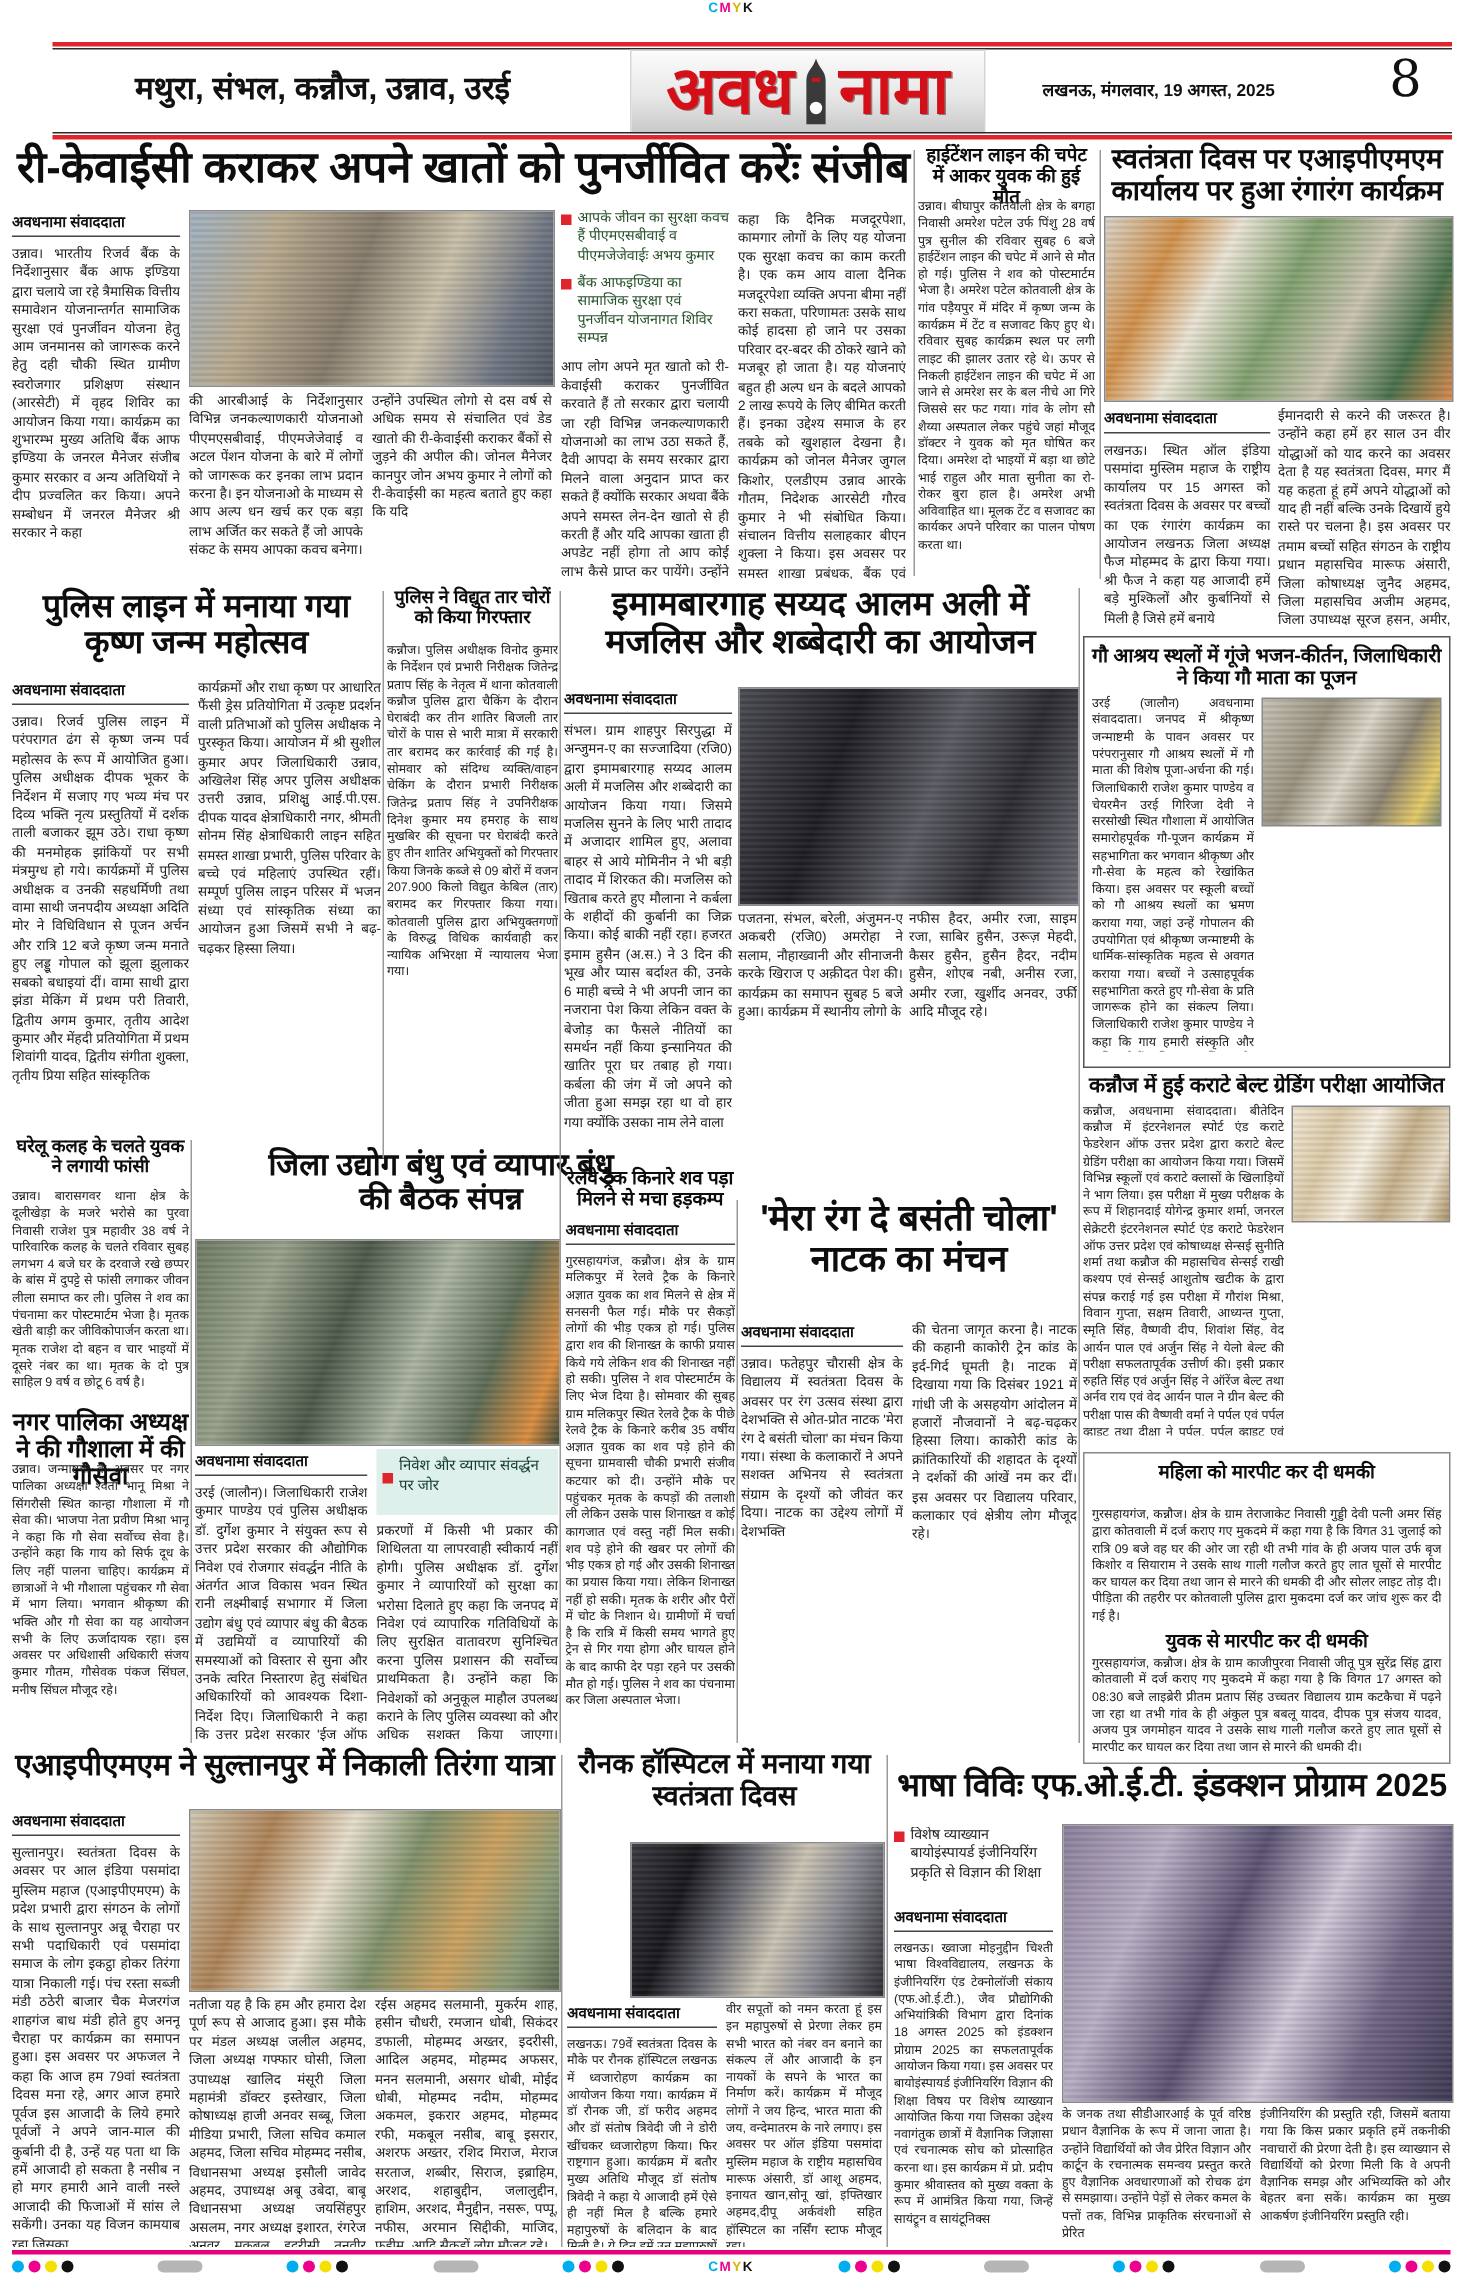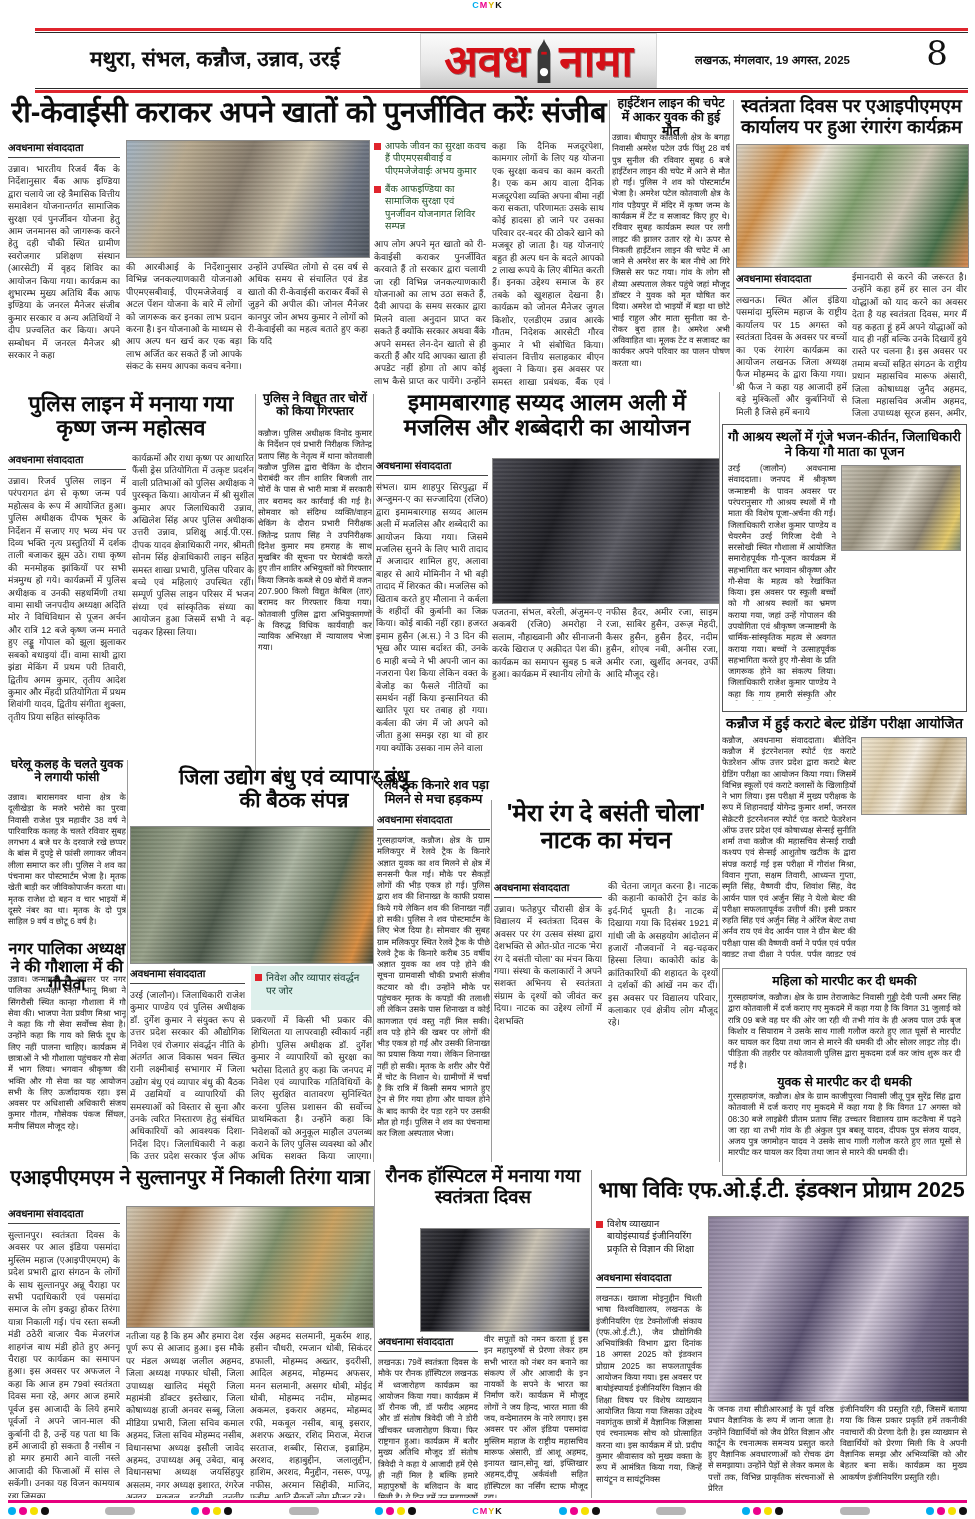--- a/index.html
+++ b/index.html
@@ -137,40 +137,40 @@
     <div class="body-sm" style="height:238px;">उरई (जालौन) अवधनामा संवाददाता। जनपद में श्रीकृष्ण जन्माष्टमी के पावन अवसर पर परंपरानुसार गौ आश्रय स्थलों में गौ माता की विशेष पूजा-अर्चना की गई। जिलाधिकारी राजेश कुमार पाण्डेय व चेयरमैन उरई गिरिजा देवी ने सरसोखी स्थित गौशाला में आयोजित समारोहपूर्वक गौ-पूजन कार्यक्रम में सहभागिता कर भगवान श्रीकृष्ण और गौ-सेवा के महत्व को रेखांकित किया। इस अवसर पर स्कूली बच्चों को गौ आश्रय स्थलों का भ्रमण कराया गया, जहां उन्हें गोपालन की उपयोगिता एवं श्रीकृष्ण जन्माष्टमी के धार्मिक-सांस्कृतिक महत्व से अवगत कराया गया। बच्चों ने उत्साहपूर्वक सहभागिता करते हुए गौ-सेवा के प्रति जागरूक होने का संकल्प लिया। जिलाधिकारी राजेश कुमार पाण्डेय ने कहा कि गाय हमारी संस्कृति और कृषि दोनों की आधारशिला है। श्रीकृष्ण के जीवन से हमें सीख मिलती है कि गोपालन केवल धार्मिक आस्था ही नहीं बल्कि ग्रामीण अर्थव्यवस्था और पर्यावरण संरक्षण का भी महत्वपूर्ण हिस्सा है। जनपद के समस्त गौ आश्रय स्थलों में जनप्रतिनिधियों ने भक्तिभाव और उल्लास के साथ गौ माता की पूजा-अर्चना की गई। भजन-कीर्तन और पूजा-अनुष्ठानों से पूरा वातावरण धार्मिक उल्लास और आध्यात्मिक आस्था से ओत-प्रोत हो उठा।</div>
   </div>
 
   <div class="abs" style="left:722px;top:716px;width:245px;height:248px;overflow:hidden;">
     <div class="h-xl center" style="font-size:14px;margin-bottom:3px;">कन्नौज में हुई कराटे बेल्ट ग्रेडिंग परीक्षा आयोजित</div>
     <div class="float-photo photo" id="photo-karate" style="position:relative;width:104px;height:76px;"></div>
     <div class="body-sm" style="height:222px;">कन्नौज, अवधनामा संवाददाता। बीतेदिन कन्नौज में इंटरनेशनल स्पोर्ट एंड कराटे फेडरेशन ऑफ उत्तर प्रदेश द्वारा कराटे बेल्ट ग्रेडिंग परीक्षा का आयोजन किया गया। जिसमें विभिन्न स्कूलों एवं कराटे क्लासों के खिलाड़ियों ने भाग लिया। इस परीक्षा में मुख्य परीक्षक के रूप में शिहानदाई योगेन्द्र कुमार शर्मा, जनरल सेक्रेटरी इंटरनेशनल स्पोर्ट एंड कराटे फेडरेशन ऑफ उत्तर प्रदेश एवं कोषाध्यक्ष सेन्सई सुनीति शर्मा तथा कन्नौज की महासचिव सेन्सई राखी कश्यप एवं सेन्सई आशुतोष खटीक के द्वारा संपन्न कराई गई इस परीक्षा में गौरांश मिश्रा, विवान गुप्ता, सक्षम तिवारी, आध्यन्त गुप्ता, स्मृति सिंह, वैष्णवी दीप, शिवांश सिंह, वेद आर्यन पाल एवं अर्जुन सिंह ने येलो बेल्ट की परीक्षा सफलतापूर्वक उत्तीर्ण की। इसी प्रकार रुहति सिंह एवं अर्जुन सिंह ने ऑरेंज बेल्ट तथा अर्नव राय एवं वेद आर्यन पाल ने ग्रीन बेल्ट की परीक्षा पास की वैष्णवी वर्मा ने पर्पल एवं पर्पल व्हाइट तथा दीक्षा ने पर्पल, पर्पल व्हाइट एवं ब्राउन थर्ड बेल्ट की परीक्षा सफलतापूर्वक उत्तीर्ण की। परीक्षा उत्तीर्ण होने के पश्चात उपरोक्त सभी परीक्षकों ने खिलाड़ियों को प्रमाण पत्र एवं उनके उत्तीर्ण की गई कलर बेल्ट पहनाकर खिलाड़ियों को सम्मानित किया तथा भविष्य में इसी प्रकार दिन प्रतिदिन अपने प्रदर्शन में सुधार करने हेतु प्रेरित किया।</div>
   </div>
 
   <div class="abs boxed" style="left:722px;top:968px;width:245px;height:208px;border-color:#888;">
-    <div class="h-xl center" style="font-size:12.5px;margin-bottom:4px;">महिला को मारपीट कर दी धमकी</div>
+    <div class="h-xl center" style="font-size:12.5px;margin-bottom:16px;">महिला को मारपीट कर दी धमकी</div>
     <div class="body-sm">गुरसहायगंज, कन्नौज। क्षेत्र के ग्राम तेराजाकेट निवासी गुड्डी देवी पत्नी अमर सिंह द्वारा कोतवाली में दर्ज कराए गए मुकदमे में कहा गया है कि विगत 31 जुलाई को रात्रि 09 बजे वह घर की ओर जा रही थी तभी गांव के ही अजय पाल उर्फ बृज किशोर व सियाराम ने उसके साथ गाली गलौज करते हुए लात घूसों से मारपीट कर घायल कर दिया तथा जान से मारने की धमकी दी और सोलर लाइट तोड़ दी। पीड़िता की तहरीर पर कोतवाली पुलिस द्वारा मुकदमा दर्ज कर जांच शुरू कर दी गई है।</div>
     <div class="h-xl center" style="font-size:12.5px;margin:4px 0 2px;">युवक से मारपीट कर दी धमकी</div>
     <div class="body-sm">गुरसहायगंज, कन्नौज। क्षेत्र के ग्राम काजीपुरवा निवासी जीतू पुत्र सुरेंद्र सिंह द्वारा कोतवाली में दर्ज कराए गए मुकदमे में कहा गया है कि विगत 17 अगस्त को 08:30 बजे लाइब्रेरी प्रीतम प्रताप सिंह उच्चतर विद्यालय ग्राम कटकैचा में पढ़ने जा रहा था तभी गांव के ही अंकुल पुत्र बबलू यादव, दीपक पुत्र संजय यादव, अजय पुत्र जगमोहन यादव ने उसके साथ गाली गलौज करते हुए लात घूसों से मारपीट कर घायल कर दिया तथा जान से मारने की धमकी दी।</div>
   </div>
 
   <div class="abs h-xl center" style="left:8px;top:758px;width:118px;font-size:12px;">घरेलू कलह के चलते युवक ने लगायी फांसी</div>
   <div class="abs body-sm" style="left:8px;top:792px;width:118px;height:144px;">उन्नाव। बारासगवर थाना क्षेत्र के दूलीखेड़ा के मजरे भरोसे का पुरवा निवासी राजेश पुत्र महावीर 38 वर्ष ने पारिवारिक कलह के चलते रविवार सुबह लगभग 4 बजे घर के दरवाजे रखे छप्पर के बांस में दुपट्टे से फांसी लगाकर जीवन लीला समाप्त कर ली। पुलिस ने शव का पंचनामा कर पोस्टमार्टम भेजा है। मृतक खेती बाड़ी कर जीविकोपार्जन करता था। मृतक राजेश दो बहन व चार भाइयों में दूसरे नंबर का था। मृतक के दो पुत्र साहिल 9 वर्ष व छोटू 6 वर्ष है।</div>
 
   <div class="abs h-xl center" style="left:8px;top:940px;width:118px;font-size:16px;">नगर पालिका अध्यक्ष ने की गौशाला में की गौसेवा</div>
   <div class="abs body-sm" style="left:8px;top:974px;width:118px;height:188px;">उन्नाव। जन्माष्टमी के अवसर पर नगर पालिका अध्यक्षा श्वेता भानू मिश्रा ने सिंगरौसी स्थित कान्हा गौशाला में गौ सेवा की। भाजपा नेता प्रवीण मिश्रा भानू ने कहा कि गौ सेवा सर्वोच्च सेवा है। उन्होंने कहा कि गाय को सिर्फ दूध के लिए नहीं पालना चाहिए। कार्यक्रम में छात्राओं ने भी गौशाला पहुंचकर गौ सेवा में भाग लिया। भगवान श्रीकृष्ण की भक्ति और गौ सेवा का यह आयोजन सभी के लिए ऊर्जादायक रहा। इस अवसर पर अधिशासी अधिकारी संजय कुमार गौतम, गौसेवक पंकज सिंघल, मनीष सिंघल मौजूद रहे।</div>
 
   <div class="abs h-xl center" style="left:130px;top:766px;width:242px;font-size:20.5px;margin-left:43px;">जिला उद्योग बंधु एवं व्यापार बंधु की बैठक संपन्न</div>
   <div class="photo" id="photo-udyog" style="left:130px;top:826px;width:242px;height:136px;"></div>
   <div class="abs" style="left:130px;top:966px;width:115px;height:196px;overflow:hidden;">
     <div class="byline">अवधनामा संवाददाता</div>
     <div class="body-txt">उरई (जालौन)। जिलाधिकारी राजेश कुमार पाण्डेय एवं पुलिस अधीक्षक डॉ. दुर्गेश कुमार ने संयुक्त रूप से उत्तर प्रदेश सरकार की औद्योगिक निवेश एवं रोजगार संवर्द्धन नीति के अंतर्गत आज विकास भवन स्थित रानी लक्ष्मीबाई सभागार में जिला उद्योग बंधु एवं व्यापार बंधु की बैठक में उद्यमियों व व्यापारियों की समस्याओं को विस्तार से सुना और उनके त्वरित निस्तारण हेतु संबंधित अधिकारियों को आवश्यक दिशा-निर्देश दिए। जिलाधिकारी ने कहा कि उत्तर प्रदेश सरकार 'ईज ऑफ डूइंग बिजनेस' को बढ़ावा देने और एक जिला एक उत्पाद योजना के माध्यम से स्थानीय उद्योगों व व्यापार को राष्ट्रीय व अंतरराष्ट्रीय स्तर पर पहचान दिलाने के लिए निरंतर कार्य कर रही है। उन्होंने अधिकारियों को चेतावनी दी कि उद्यमियों से जुड़े</div>
   </div>
   <div class="abs subhead-box" style="left:251px;top:966px;width:121px;height:44px;">
-    <div class="bullet" style="margin-bottom:0;">
+    <div class="bullet" style="margin-bottom:0;align-items:center;">
       <span class="red-sq"></span>
       <span class="bullet-txt">निवेश और व्यापार संवर्द्धन पर जोर</span>
     </div>
   </div>
   <div class="abs body-txt" style="left:251px;top:1014px;width:121px;height:148px;">प्रकरणों में किसी भी प्रकार की शिथिलता या लापरवाही स्वीकार्य नहीं होगी। पुलिस अधीक्षक डॉ. दुर्गेश कुमार ने व्यापारियों को सुरक्षा का भरोसा दिलाते हुए कहा कि जनपद में निवेश एवं व्यापारिक गतिविधियों के लिए सुरक्षित वातावरण सुनिश्चित करना पुलिस प्रशासन की सर्वोच्च प्राथमिकता है। उन्होंने कहा कि निवेशकों को अनुकूल माहौल उपलब्ध कराने के लिए पुलिस व्यवस्था को और अधिक सशक्त किया जाएगा। जिलाधिकारी ने कहा कि बैठक की सूचना न देने पर उपायुक्त उद्योग को प्रतिकूल प्रविष्टि दर्ज करने के निर्देश दिए। इस अवसर पर मुख्य विकास अधिकारी केके सिंह, नगर मजिस्ट्रेट राजेश कुमार वर्मा, उपायुक्त वाणिज्यिक कर अमित यादव सहित अन्य विभागीय अधिकारी तथा व्यापार व उद्योग बंधु मौजूद रहे।</div>
 
   <div class="abs h-xl center" style="left:377px;top:778px;width:113px;font-size:12.5px;">रेलवे ट्रैक किनारे शव पड़ा मिलने से मचा हड़कम्प</div>
   <div class="abs" style="left:377px;top:812px;width:113px;height:350px;overflow:hidden;">
     <div class="byline">अवधनामा संवाददाता</div>
     <div class="body-sm">गुरसहायगंज, कन्नौज। क्षेत्र के ग्राम मलिकपुर में रेलवे ट्रैक के किनारे अज्ञात युवक का शव मिलने से क्षेत्र में सनसनी फैल गई। मौके पर सैकड़ों लोगों की भीड़ एकत्र हो गई। पुलिस द्वारा शव की शिनाख्त के काफी प्रयास किये गये लेकिन शव की शिनाख्त नहीं हो सकी। पुलिस ने शव पोस्टमार्टम के लिए भेज दिया है। सोमवार की सुबह ग्राम मलिकपुर स्थित रेलवे ट्रैक के पीछे रेलवे ट्रैक के किनारे करीब 35 वर्षीय अज्ञात युवक का शव पड़े होने की सूचना ग्रामवासी चौकी प्रभारी संजीव कटयार को दी। उन्होंने मौके पर पहुंचकर मृतक के कपड़ों की तलाशी ली लेकिन उसके पास शिनाख्त व कोई कागजात एवं वस्तु नहीं मिल सकी। शव पड़े होने की खबर पर लोगों की भीड़ एकत्र हो गई और उसकी शिनाख्त का प्रयास किया गया। लेकिन शिनाख्त नहीं हो सकी। मृतक के शरीर और पैरों में चोट के निशान थे। ग्रामीणों में चर्चा है कि रात्रि में किसी समय भागते हुए ट्रेन से गिर गया होगा और घायल होने के बाद काफी देर पड़ा रहने पर उसकी मौत हो गई। पुलिस ने शव का पंचनामा कर जिला अस्पताल भेजा।</div>

